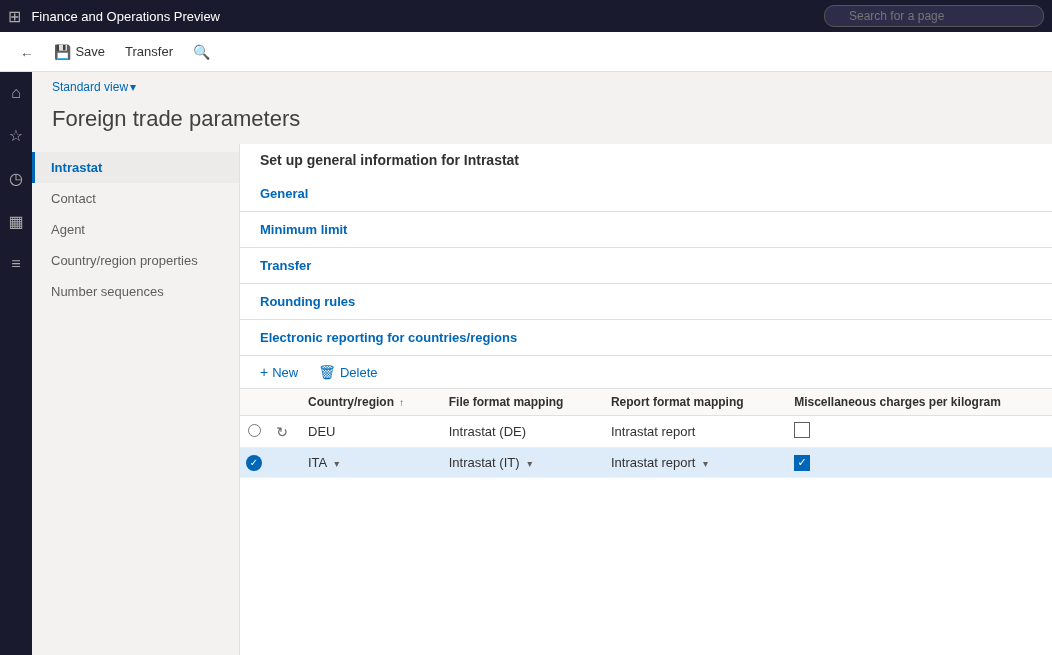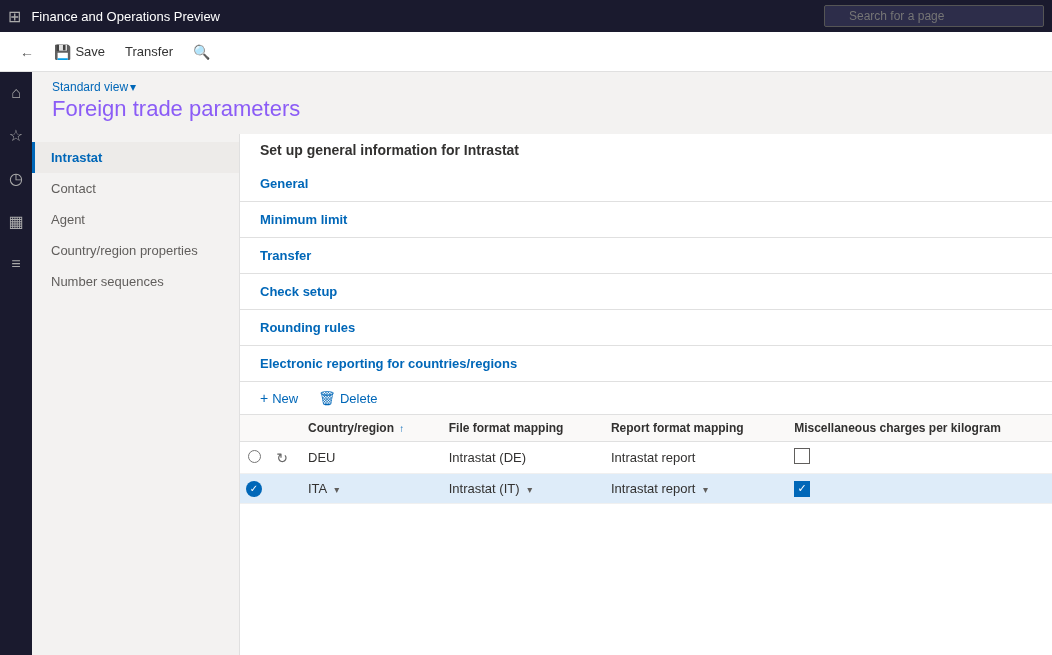--- a/index.html
+++ b/index.html
@@ -21,21 +21,21 @@
       cursor: pointer;
     }
     .top-bar-title {
       color: #fff;
       font-size: 13px;
       flex: 1;
     }
     .top-bar-search {
       background: #2d2d4a;
       border: 1px solid #555;
-      border-radius: 2px;
+      border-radius: 10px;
       color: #ccc;
       font-size: 12px;
       padding: 3px 8px 3px 24px;
       width: 220px;
       position: relative;
       outline: none;
     }
     .search-wrapper {
       position: relative;
       display: flex;
@@ -109,26 +109,26 @@
       background: #f3f2f1;
       padding: 8px 20px 4px 20px;
     }
     .standard-view {
       font-size: 12px;
       color: #0067b8;
       cursor: pointer;
       display: flex;
       align-items: center;
       gap: 2px;
-      margin-bottom: 2px;
+      margin-bottom: 12px;
     }
     .page-title {
       font-size: 22px;
       font-weight: 300;
-      color: #8b5cf6;
+      color: #404040;
       margin-bottom: 8px;
     }
 
     
     .two-col {
       display: flex;
       flex: 1;
       overflow: hidden;
     }
 
@@ -332,21 +332,20 @@
         <div class="left-nav-item">Country/region properties</div>
         <div class="left-nav-item">Number sequences</div>
       </div>
 
       <div class="right-content">
         <div class="intrastat-info">Set up general information for Intrastat</div>
 
         <div class="section-header">General</div>
         <div class="section-header">Minimum limit</div>
         <div class="section-header">Transfer</div>
-        <div class="section-header">Check setup</div>
         <div class="section-header">Rounding rules</div>
 
         <div class="electronic-section">
           <div class="electronic-section-title">Electronic reporting for countries/regions</div>
 
           <div class="table-actions">
             <button class="table-action-btn">
               <span class="action-icon">+</span>
               <span>New</span>
             </button>

